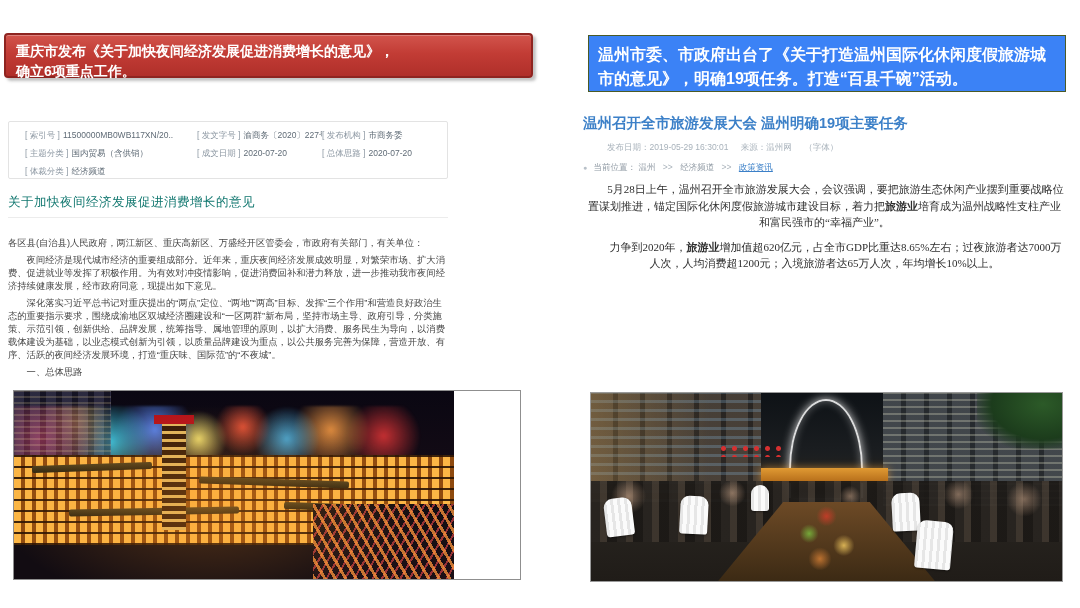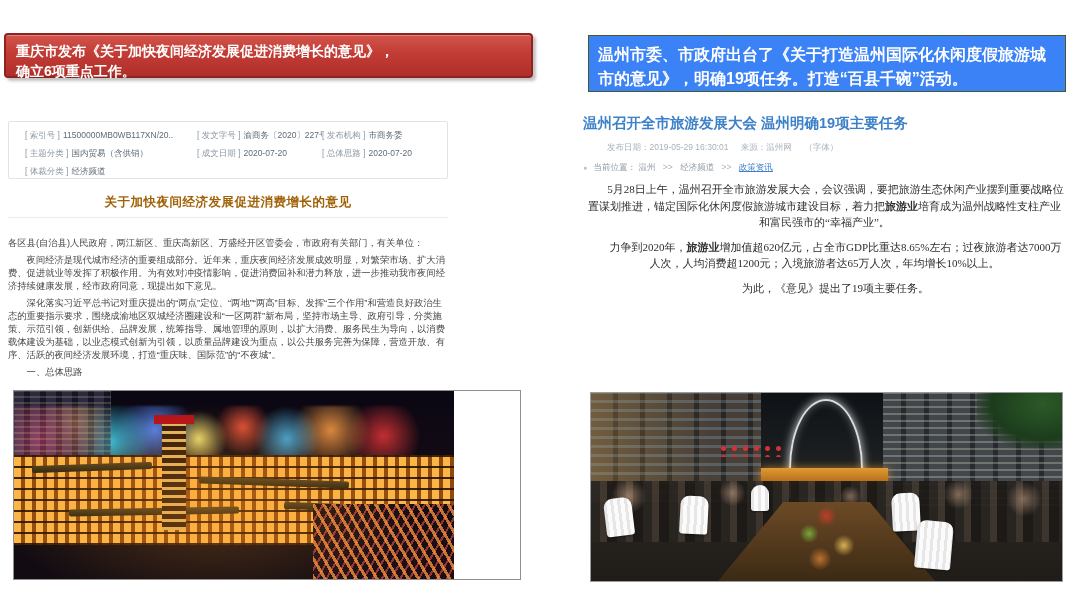--- a/index.html
+++ b/index.html
@@ -23,22 +23,22 @@
   
   .meta-box{
     position:absolute;left:8px;top:121px;width:440px;height:58px;box-sizing:border-box;
     border:1px solid #e3e3e3;border-radius:2px;padding:8px 0 0 16px;
     font-size:8.5px;display:grid;grid-template-columns:172px 125px 1fr;row-gap:6px;
   }
   .meta-cell{white-space:nowrap;overflow:hidden;}
   .meta-label{color:#8d98a3;margin-right:3px;}
   .meta-value{color:#5f6b76;}
   .doc-title{
-    position:absolute;left:8px;top:194px;width:440px;text-align:center;
-    font-size:12.5px;color:#a16207;letter-spacing:.5px;font-weight:bold;
+    position:absolute;left:8px;top:194px;width:440px;
+    font-size:12.5px;color:#0f766e;letter-spacing:.5px;
   }
   .title-rule{position:absolute;left:8px;top:217px;width:440px;height:0;border-top:1px solid #ececec;}
   .doc-body{position:absolute;left:8px;top:237px;width:440px;font-size:9.3px;line-height:13px;color:#474747;}
   .doc-body p{margin:0 0 4px 0;}
   .indent{text-indent:2em;}
   .photo-frame-left{
     position:absolute;left:13px;top:390px;width:508px;height:190px;box-sizing:border-box;
     border:1px solid #8f8f8f;background:#ffffff;
   }
   
@@ -211,21 +211,20 @@
   <span>温州</span>
   <span class="sep">&gt;&gt;</span>
   <span>经济频道</span>
   <span class="sep">&gt;&gt;</span>
   <span class="crumb-link">政策资讯</span>
 </div>
 
 <div class="art-body">
   <p><span>5月28日上午，温州召开全市旅游发展大会，会议强调，要把旅游生态休闲产业摆到重要战略位置谋划推进，锚定国际化休闲度假旅游城市建设目标，着力把</span><b>旅游业</b><span>培育成为温州战略性支柱产业和富民强市的“幸福产业”。</span></p>
   <p><span>力争到2020年，</span><b>旅游业</b><span>增加值超620亿元，占全市GDP比重达8.65%左右；过夜旅游者达7000万人次，人均消费超1200元；入境旅游者达65万人次，年均增长10%以上。</span></p>
-  <p>为此，《意见》提出了19项主要任务。</p>
 </div>
 
 <div class="photo-frame-right">
   <div class="right-photo">
     <div class="rp-base"></div>
     <div class="rp-bldgL"></div>
     <div class="rp-bldgR"></div>
     <div class="rp-lanterns"></div>
     <div class="rp-arch"></div>
     <div class="rp-tree"></div>

